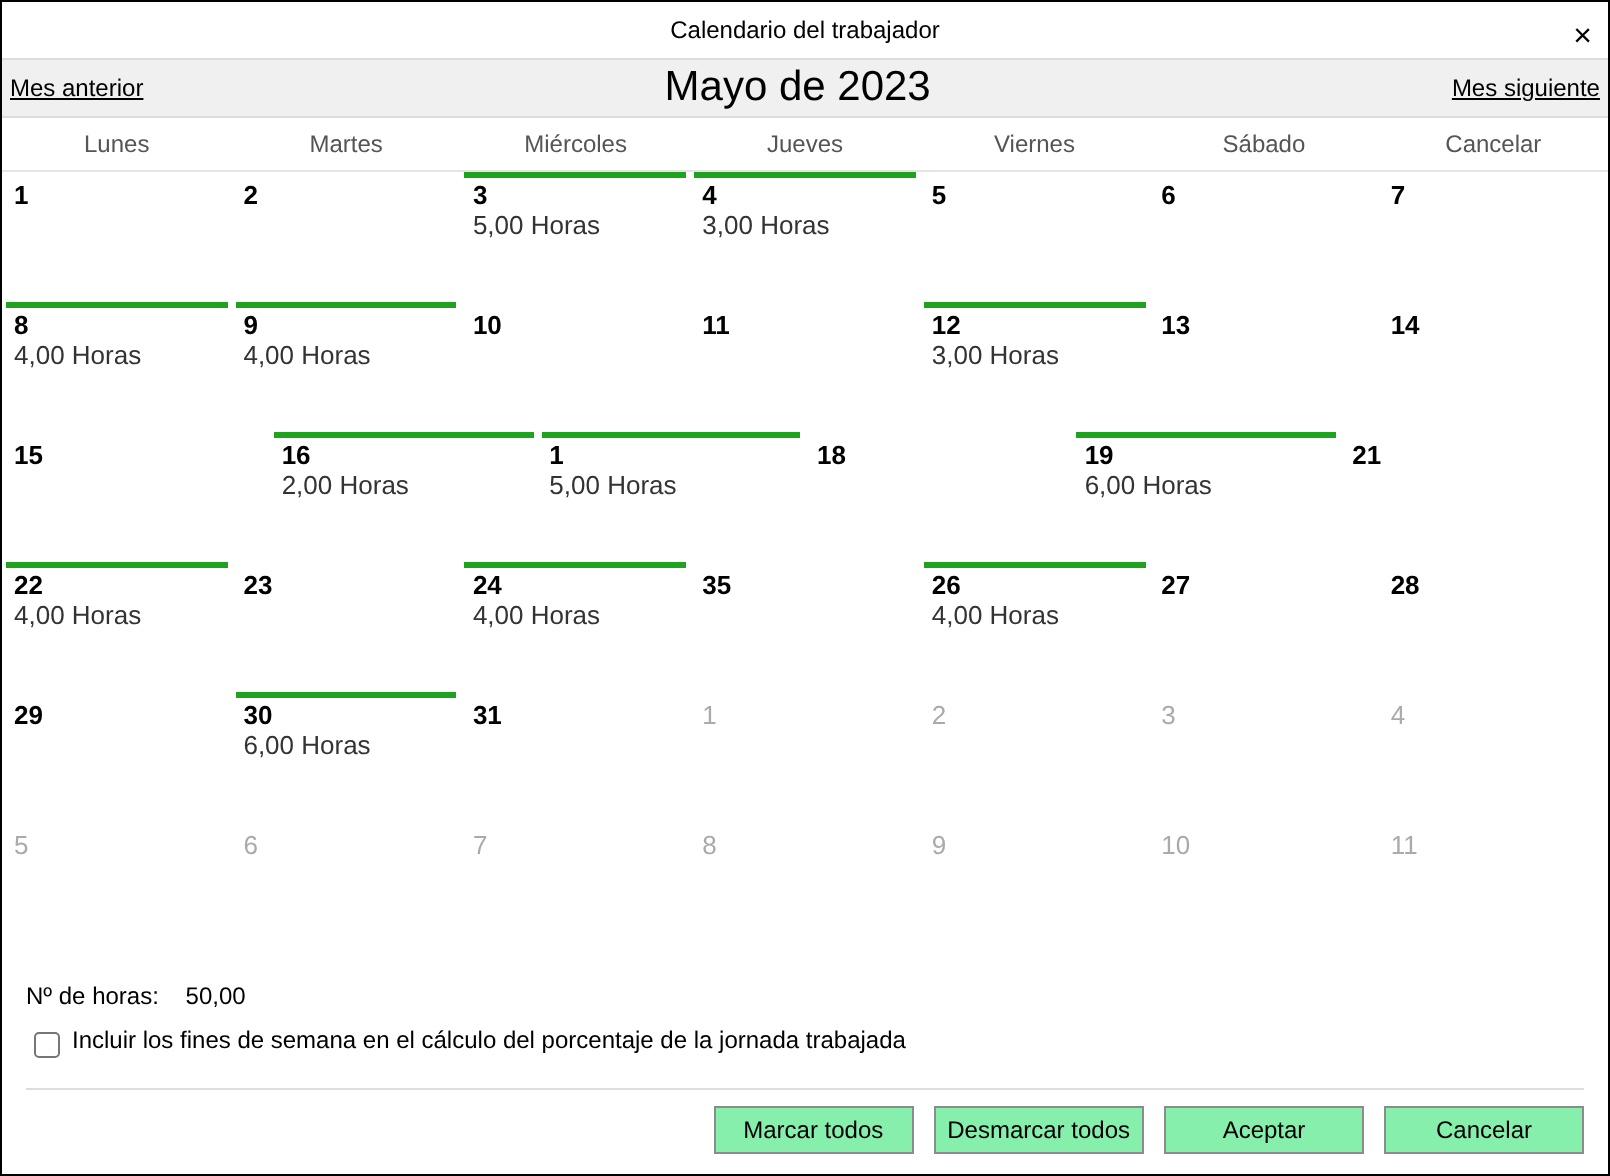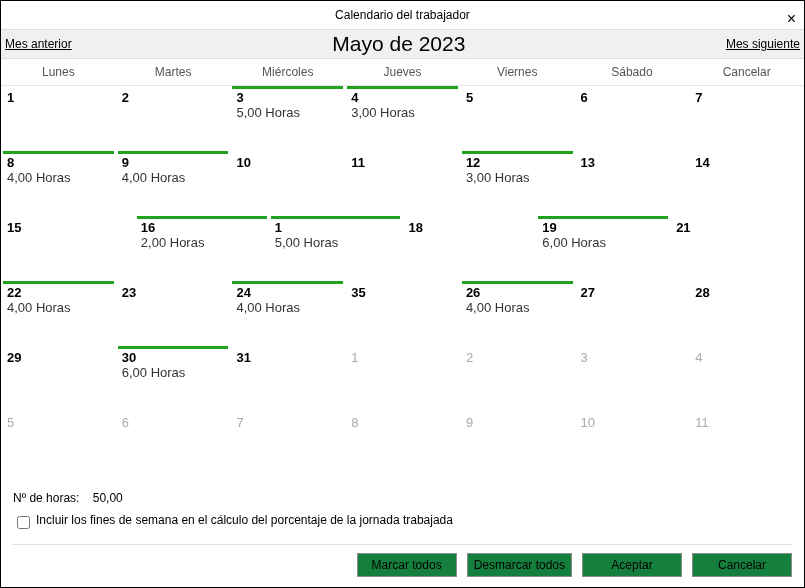--- a/index.html
+++ b/index.html
@@ -17,21 +17,21 @@
   .marker{position:absolute;top:0;left:2px;right:2px;height:3px;background:#1fa31f;}
   .dnum{font-weight:bold;font-size:13px;}
   .dnum.fade{color:#aaa;font-weight:normal;}
   .hours{font-size:13px;color:#333;margin-top:0;}
   .footer{position:absolute;left:0;right:0;bottom:0;padding:10px 12px;box-sizing:border-box;}
   .total-row{font-size:12px;margin-bottom:8px;}
   .total-row span.val{margin-left:10px;}
   .chk-row{display:flex;font-size:12px;margin-bottom:12px;}
   .chk-row input{margin-right:6px;}
   .btn-row{display:flex;justify-content:flex-end;gap:10px;border-top:1px solid #ddd;padding-top:8px;}
-  .btn{min-width:100px;height:24px;border:1px solid #8c8c8c;background:#15803d;font-size:12px;cursor:pointer;}
+  .btn{min-width:100px;height:24px;border:1px solid #8c8c8c;background:#86efac;font-size:12px;cursor:pointer;}
 </style>
 </head>
 <body>
 
 <div class="window">
   <div class="title-bar">
     <span>Calendario del trabajador</span>
     <span class="close">×</span>
   </div>
 

